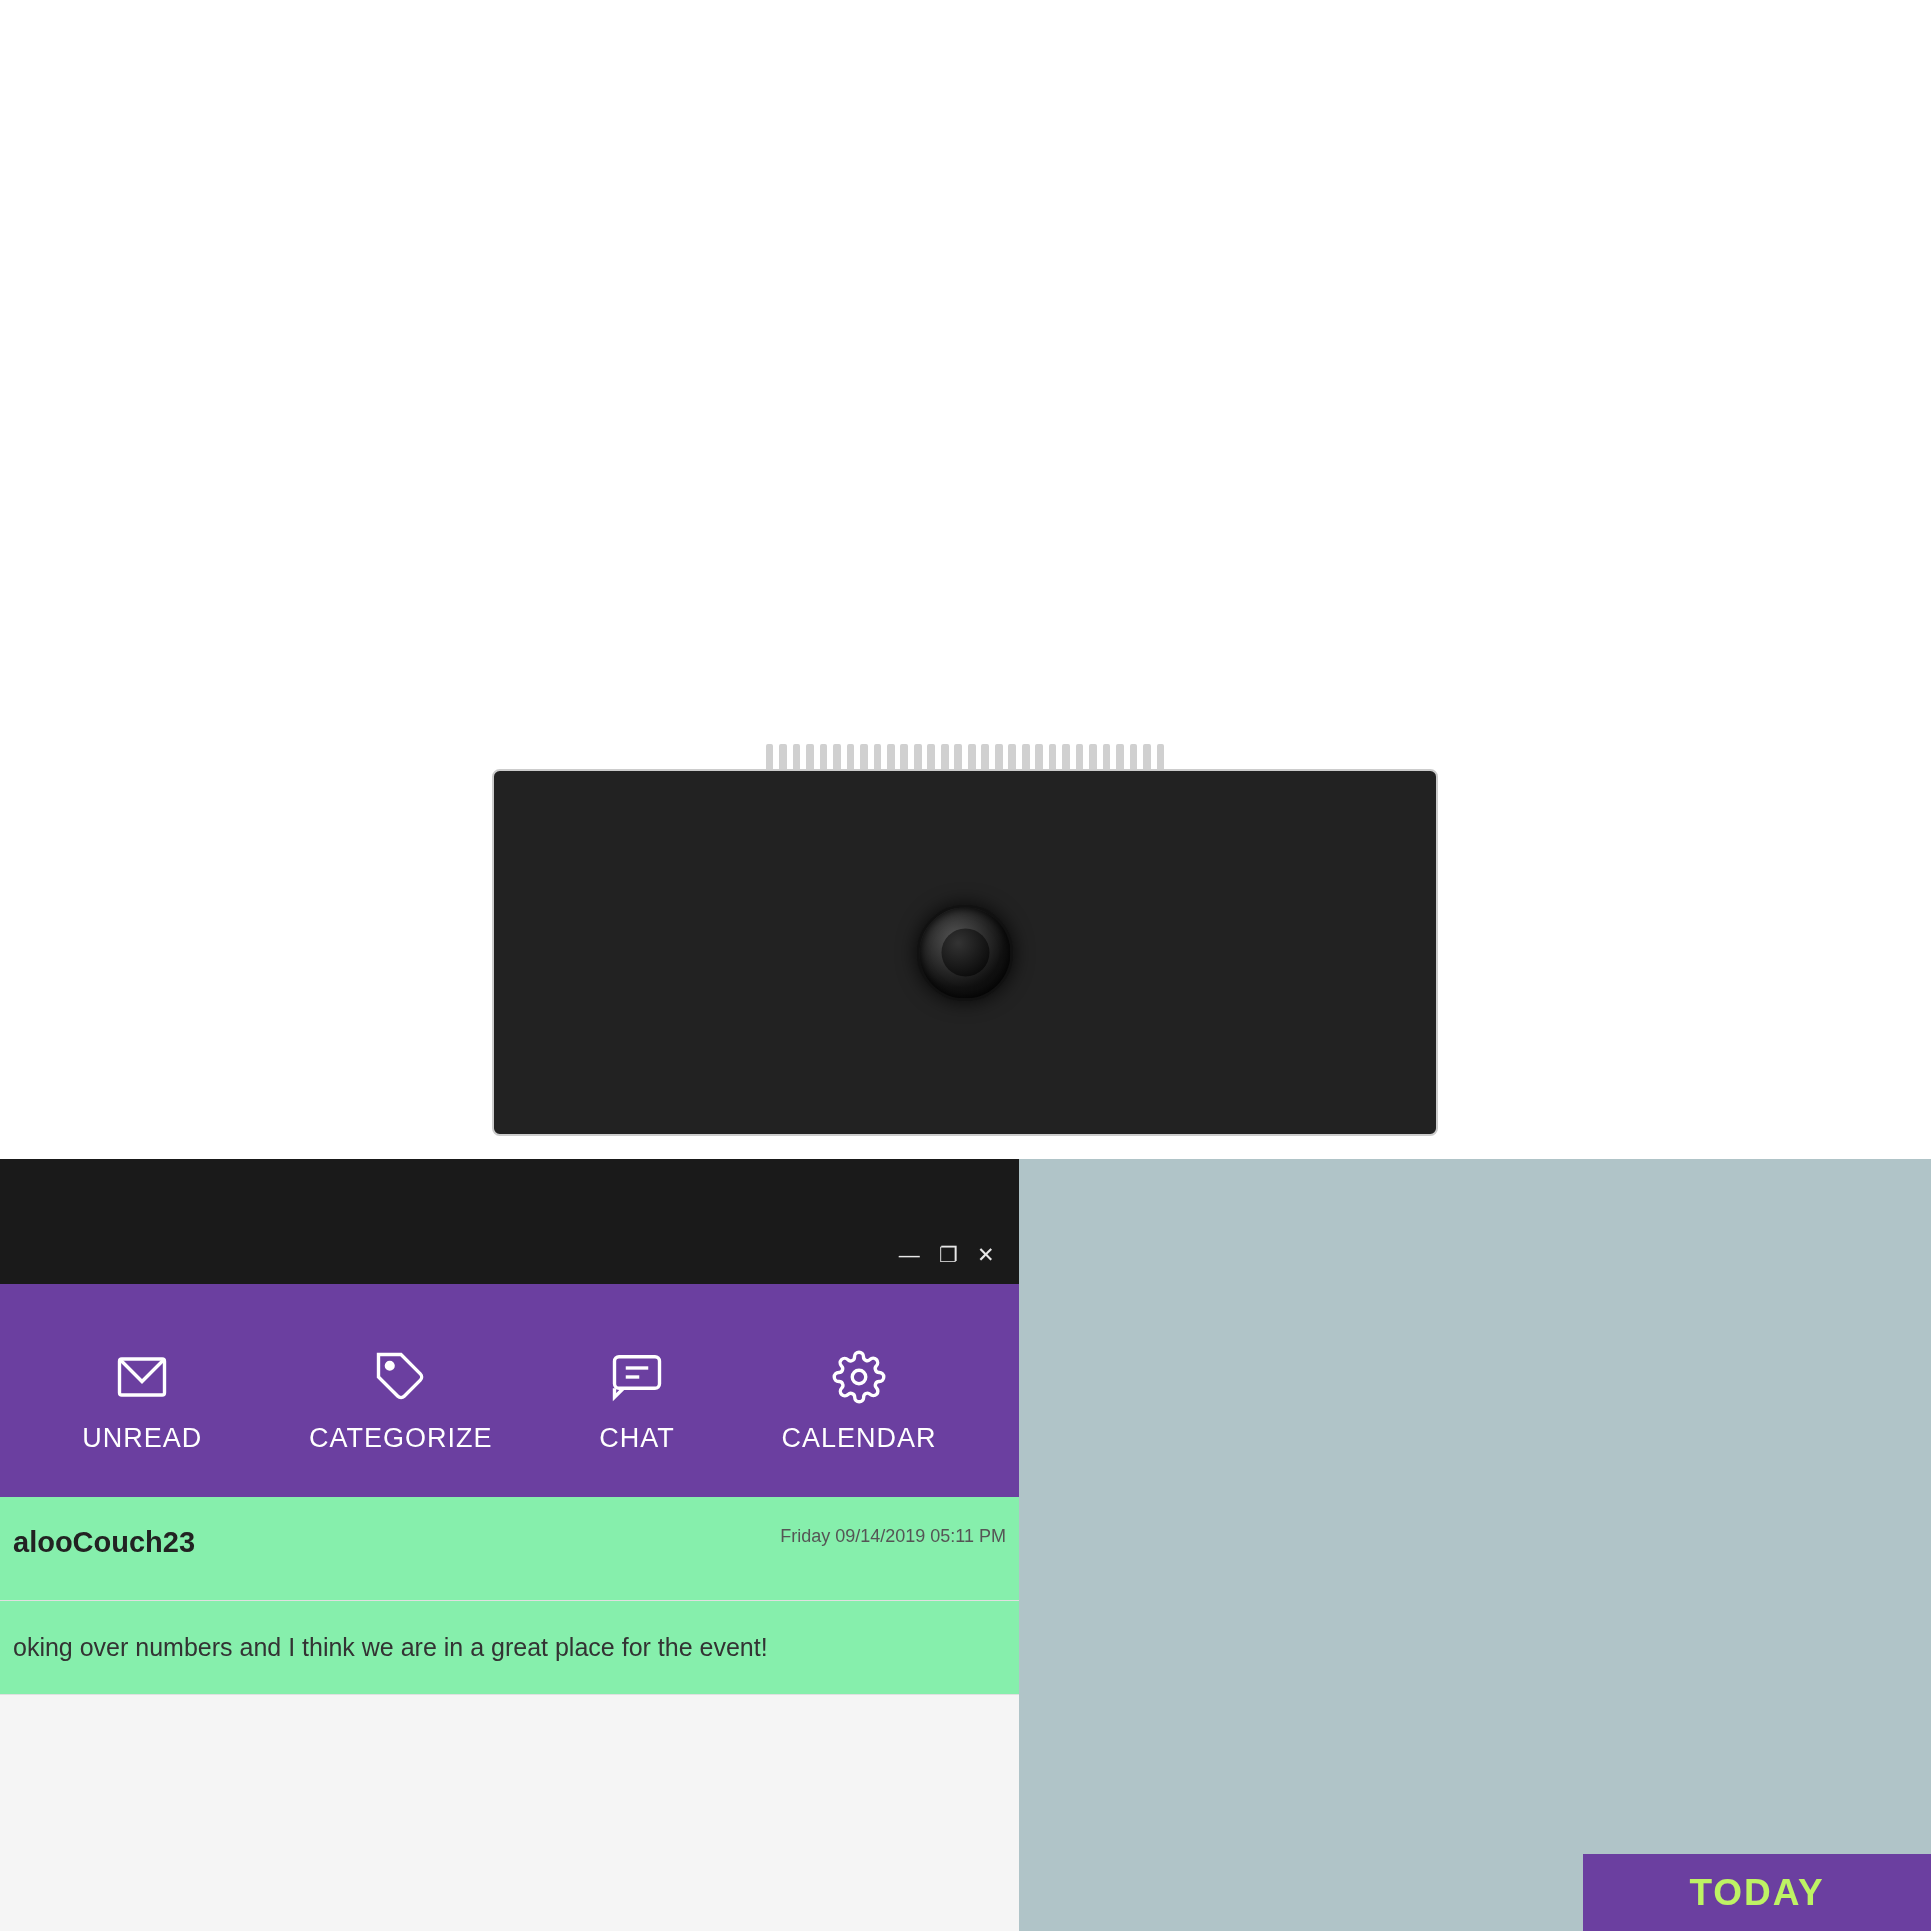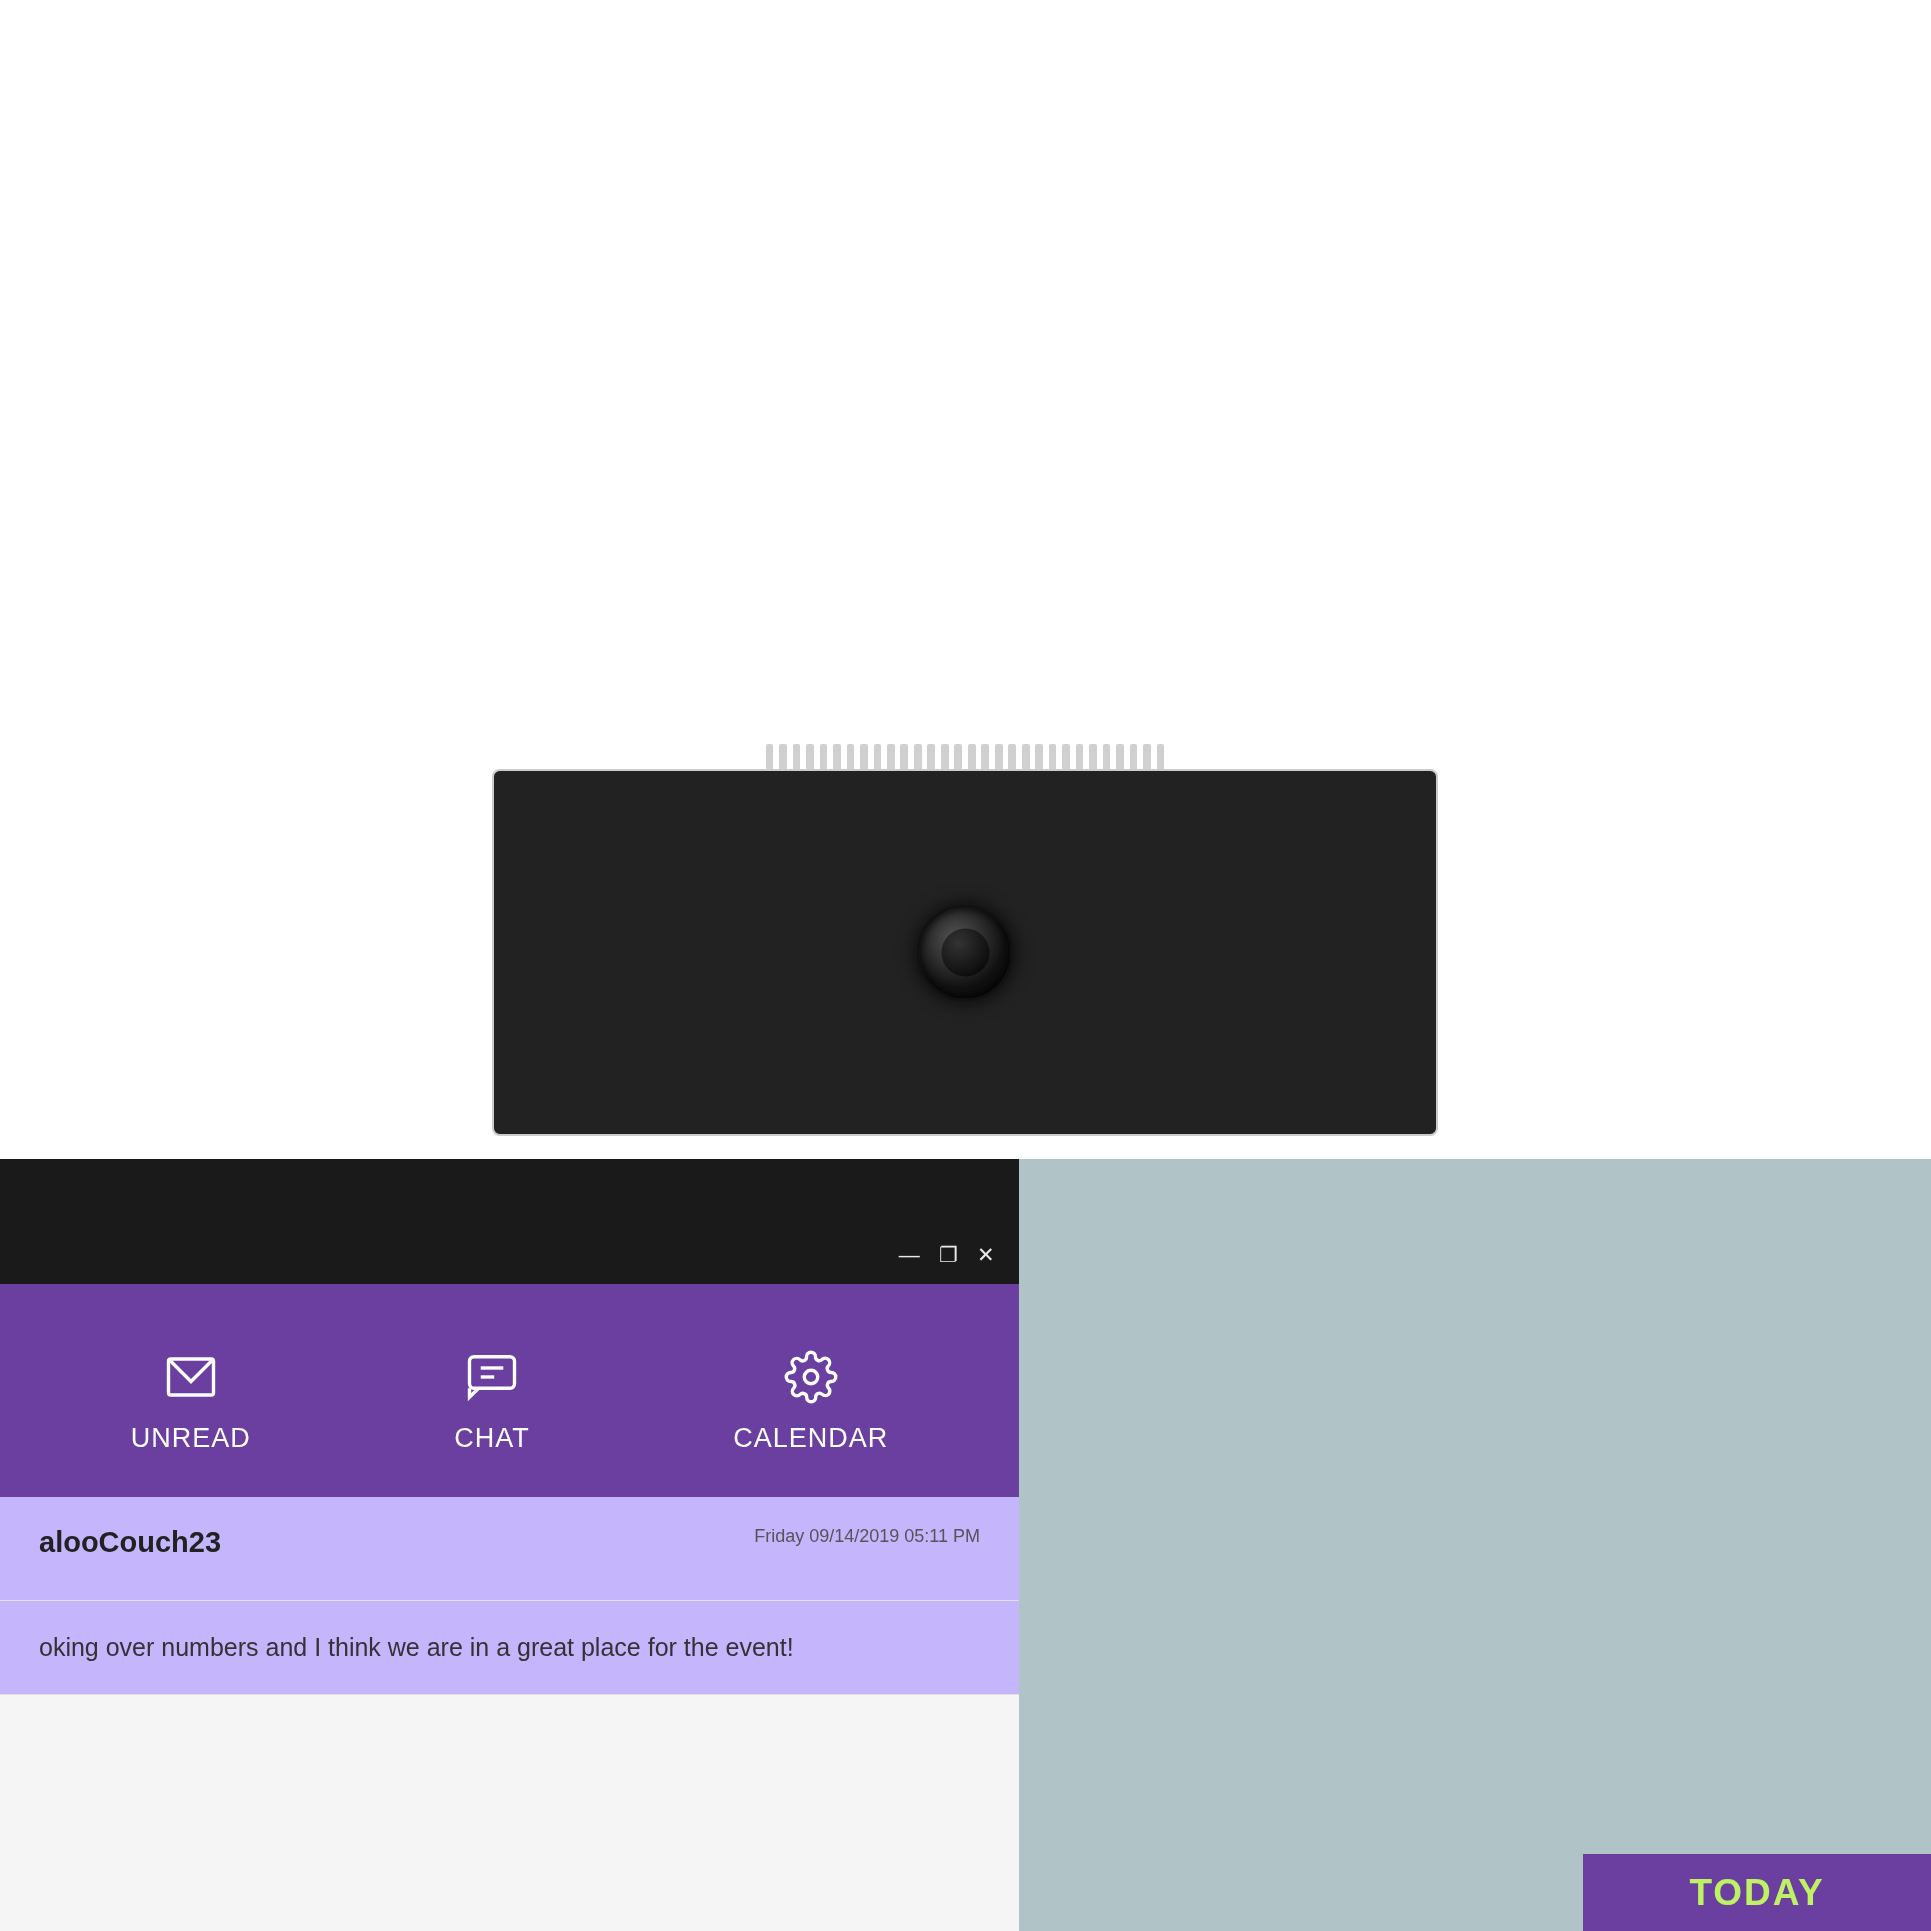--- a/index.html
+++ b/index.html
@@ -166,22 +166,22 @@
       position: absolute;
       top: 1497px;
       left: 0;
       width: 1019px;
       background: #f5f5f5;
       height: 434px;
       overflow: hidden;
     }
 
     .list-item {
-      background: #c4b5fd;
-      padding: 29px 39px;
+      background: #86efac;
+      padding: 29px 13px;
       border-bottom: 1px solid #e0e0e0;
     }
 
     .list-item-header {
       display: flex;
       justify-content: space-between;
       align-items: flex-start;
       margin-bottom: 11.6px;
     }
 
@@ -297,20 +297,29 @@
   <div class="nav-item">
     <span class="nav-icon">
       <svg class="icon-svg" viewBox="0 0 24 24" fill="none" stroke="white" stroke-width="1.5">
         <rect x="2" y="4" width="20" height="16" rx="1" ry="1"></rect>
         <polyline points="2,4 12,14 22,4"></polyline>
       </svg>
     </span>
     <span class="nav-label">UNREAD</span>
   </div>
 
+  <div class="nav-item">
+    <span class="nav-icon">
+      <svg class="icon-svg" viewBox="0 0 24 24" fill="none" stroke="white" stroke-width="1.5">
+        <path d="M20.59 13.41l-7.17 7.17a2 2 0 01-2.83 0L2 12V2h10l8.59 8.59a2 2 0 010 2.82z"></path>
+        <circle cx="7" cy="7" r="1.5" fill="white"></circle>
+      </svg>
+    </span>
+    <span class="nav-label">CATEGORIZE</span>
+  </div>
 
   <div class="nav-item">
     <span class="nav-icon">
       <svg class="icon-svg" viewBox="0 0 24 24" fill="none" stroke="white" stroke-width="1.5">
         <rect x="2" y="3" width="20" height="14" rx="2" ry="2"></rect>
         <line x1="7" y1="8" x2="17" y2="8"></line>
         <line x1="7" y1="12" x2="13" y2="12"></line>
         <path d="M6 17l-4 4V17"></path>
       </svg>
     </span>

